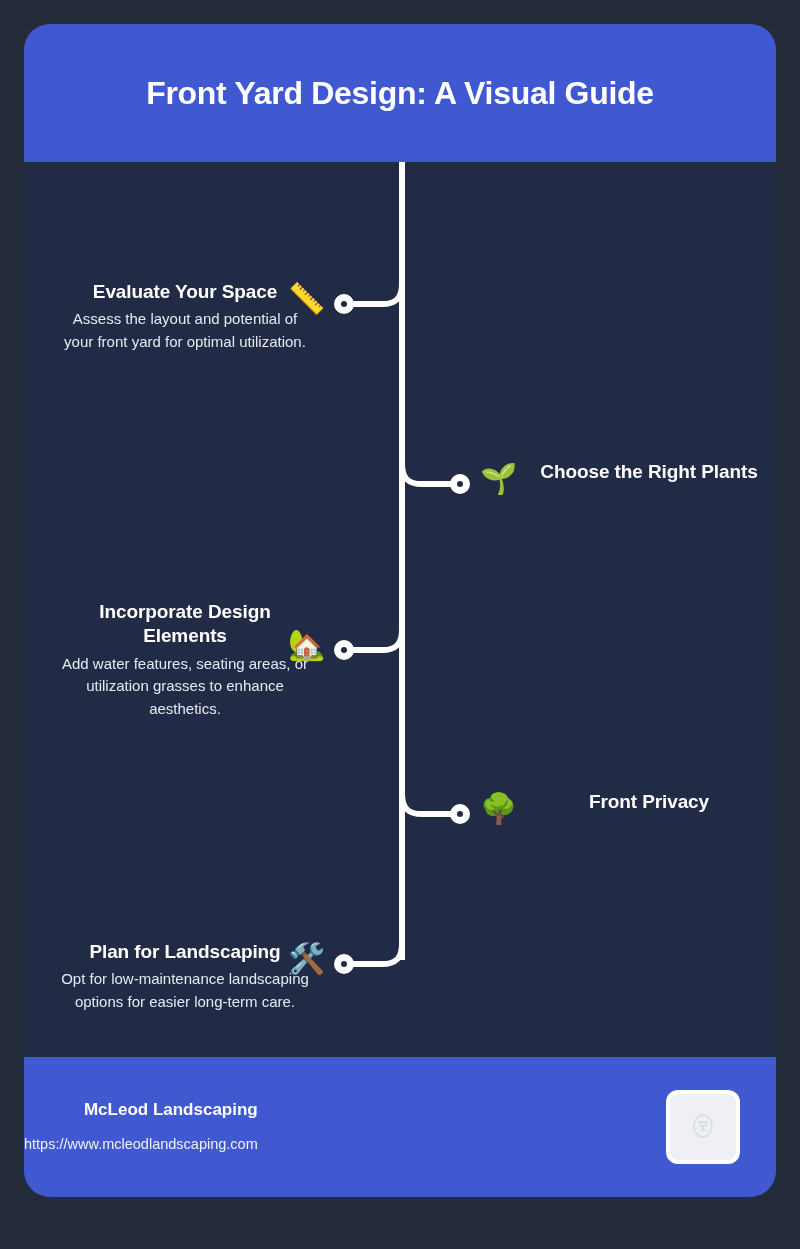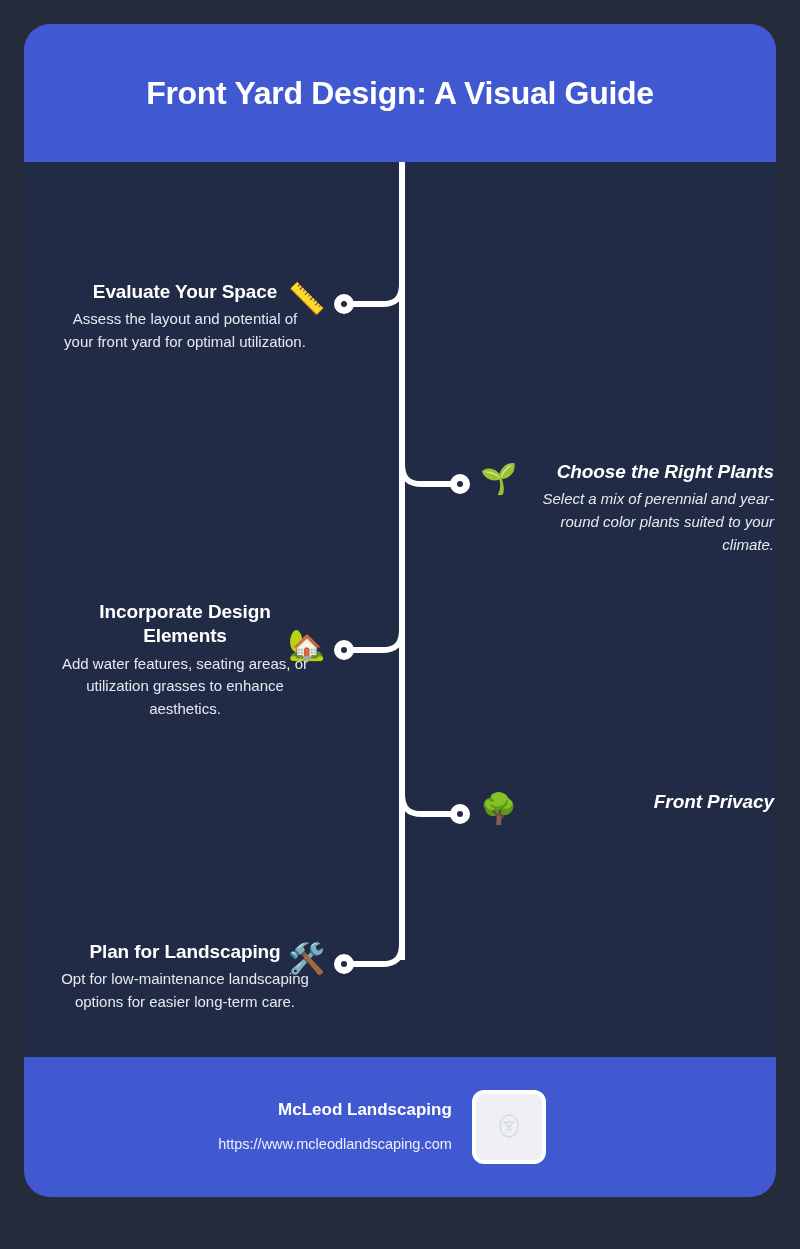--- a/index.html
+++ b/index.html
@@ -112,21 +112,21 @@
     font-size: 30px;
     line-height: 1;
     width: 36px;
     text-align: center;
     filter: saturate(1.05);
   }
 
   
   .step-text { position: absolute; width: 250px; }
   .step-text.left  { text-align: center; margin-left: 12px; }
-  .step-text.right { text-align: right; font-style: italic; }
+  .step-text.right { text-align: center; }
 
   .step-title {
     color: #ffffff;
     font-size: 19px;
     font-weight: bold;
     line-height: 1.28;
     letter-spacing: -0.1px;
     margin-bottom: 4px;
   }
   .step-desc {
@@ -139,21 +139,21 @@
   
   .footer {
     position: absolute;
     left: 0;
     bottom: 0;
     width: 752px;
     height: 140px;
     background: #4159d0;
     display: flex;
     align-items: center;
-    justify-content: center;
+    justify-content: space-between;
     padding-right: 36px;
     gap: 20px;
   }
   .footer-textblock { text-align: right; }
   .footer-company {
     color: #ffffff;
     font-size: 17px;
     font-weight: bold;
     line-height: 1.35;
   }
@@ -208,21 +208,20 @@
       <div class="step" style="top:0;">
         <div class="branch" style="left:378px; top:284px;">
           <svg width="90" height="44" viewBox="0 0 90 44">
             <path d="M0 0 V18 C0 32 6 38 20 38 H56" fill="none" stroke="#ffffff" stroke-width="6" stroke-linecap="round"></path>
           </svg>
         </div>
         <div class="node" style="left:426px; top:312px;"></div>
         <div class="step-icon" style="left:456px; top:302px;">🌱</div>
         <div class="step-text right" style="left:500px; top:298px;">
           <div class="step-title">Choose the Right Plants</div>
-          <div class="step-desc">Select a mix of perennial and year-round color plants suited to your climate.</div>
         </div>
       </div>
 
       <div class="step" style="top:0;">
         <div class="branch" style="left:320px; top:450px;">
           <svg width="90" height="44" viewBox="0 0 90 44">
             <path d="M2 38 H38 C52 38 58 32 58 18 V0" fill="none" stroke="#ffffff" stroke-width="6" stroke-linecap="round"></path>
           </svg>
         </div>
         <div class="node" style="left:310px; top:478px;"></div>

